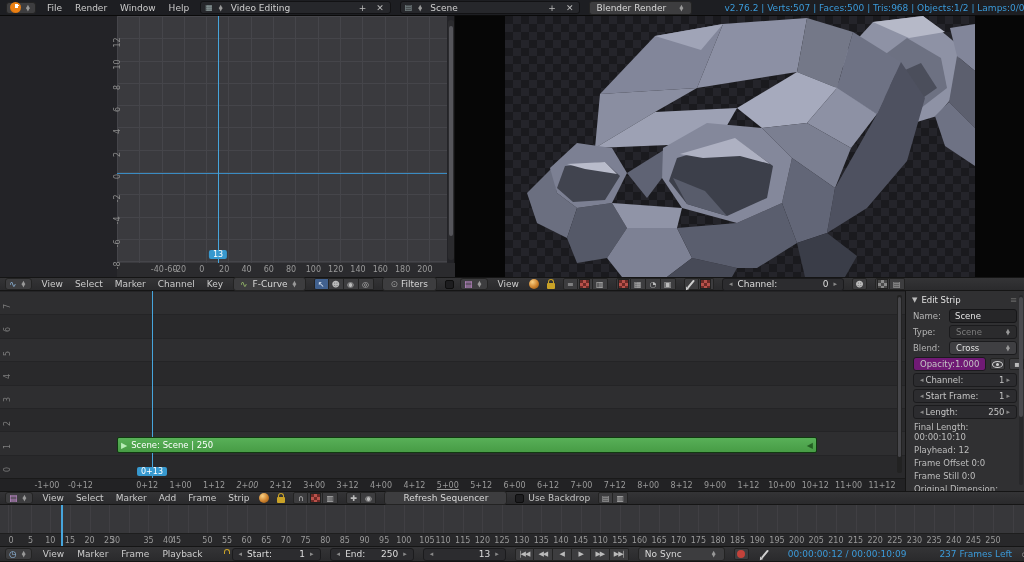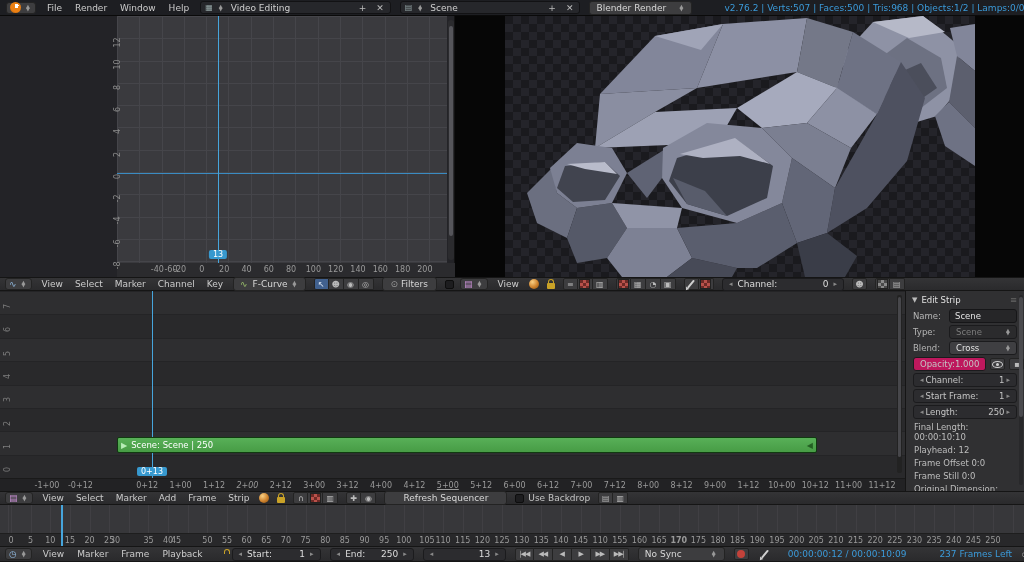--- a/index.html
+++ b/index.html
@@ -140,21 +140,21 @@
   .p-title::before { content:"▼"; font-size:7px; color:#bbb; }
   .p-title .grip { margin-left:auto; color:#666; letter-spacing:1px; }
   .prow { display:flex; align-items:center; margin:2px 7px; gap:4px; }
   .plabel { width:32px; flex:none; color:#b5b5b5; }
   .pfield { flex:1; background:#262628; border:1px solid #161618; border-radius:3px;
             padding:1px 5px; color:#e4e4e4; }
   .pdrop { flex:1; background:#3f3f42; border:1px solid #1b1b1d; border-radius:3px;
             padding:1px 4px 1px 6px; color:#e4e4e4; display:flex; align-items:center; }
   .pdrop.disabled { background:#2b2b2d; color:#7c7c7c; }
   .pdrop .updown { margin-left:auto; }
-  .pslider { flex:1; background:#be185d; border:1px solid #1b1b1d; border-radius:3px;
+  .pslider { flex:1; background:#701a75; border:1px solid #1b1b1d; border-radius:3px;
             padding:1px 6px; display:flex; }
   .pslider .v { margin-left:auto; }
   .pstep { flex:1; background:#2c2c2f; border:1px solid #1b1b1d; border-radius:3px;
             padding:1px 4px; display:flex; align-items:center; }
   .pstep .v { margin-left:auto; }
   .sarrow { color:#8a8a8a; font-size:7px; padding:0 2px; }
   .pinfo { margin:3px 8px 0 8px; color:#bdbdbd; }
   .p-scroll { position:absolute; right:1px; top:4px; width:4px; height:190px;
             background:#28282a; border-radius:2px; }
   .p-scroll::after { content:""; position:absolute; left:0; top:2px; width:4px;
@@ -562,21 +562,21 @@
         <span class="tick" style="left: 482.36px;">120</span>
         <span class="tick" style="left: 502px;">125</span>
         <span class="tick" style="left: 521.64px;">130</span>
         <span class="tick" style="left: 541.28px;">135</span>
         <span class="tick" style="left: 560.92px;">140</span>
         <span class="tick" style="left: 580.56px;">145</span>
         <span class="tick" style="left: 600.2px;">110</span>
         <span class="tick" style="left: 619.84px;">155</span>
         <span class="tick" style="left: 639.48px;">160</span>
         <span class="tick" style="left: 659.12px;">165</span>
-        <span class="tick" style="left: 678.76px; font-weight: bold;">170</span>
+        <span class="tick" style="left: 678.76px;">170</span>
         <span class="tick" style="left: 698.4px;">175</span>
         <span class="tick" style="left: 718.04px;">180</span>
         <span class="tick" style="left: 737.68px;">185</span>
         <span class="tick" style="left: 757.32px;">190</span>
         <span class="tick" style="left: 776.96px;">195</span>
         <span class="tick" style="left: 796.6px;">200</span>
         <span class="tick" style="left: 816.24px;">205</span>
         <span class="tick" style="left: 835.88px;">210</span>
         <span class="tick" style="left: 855.52px;">215</span>
         <span class="tick" style="left: 875.16px;">220</span>

